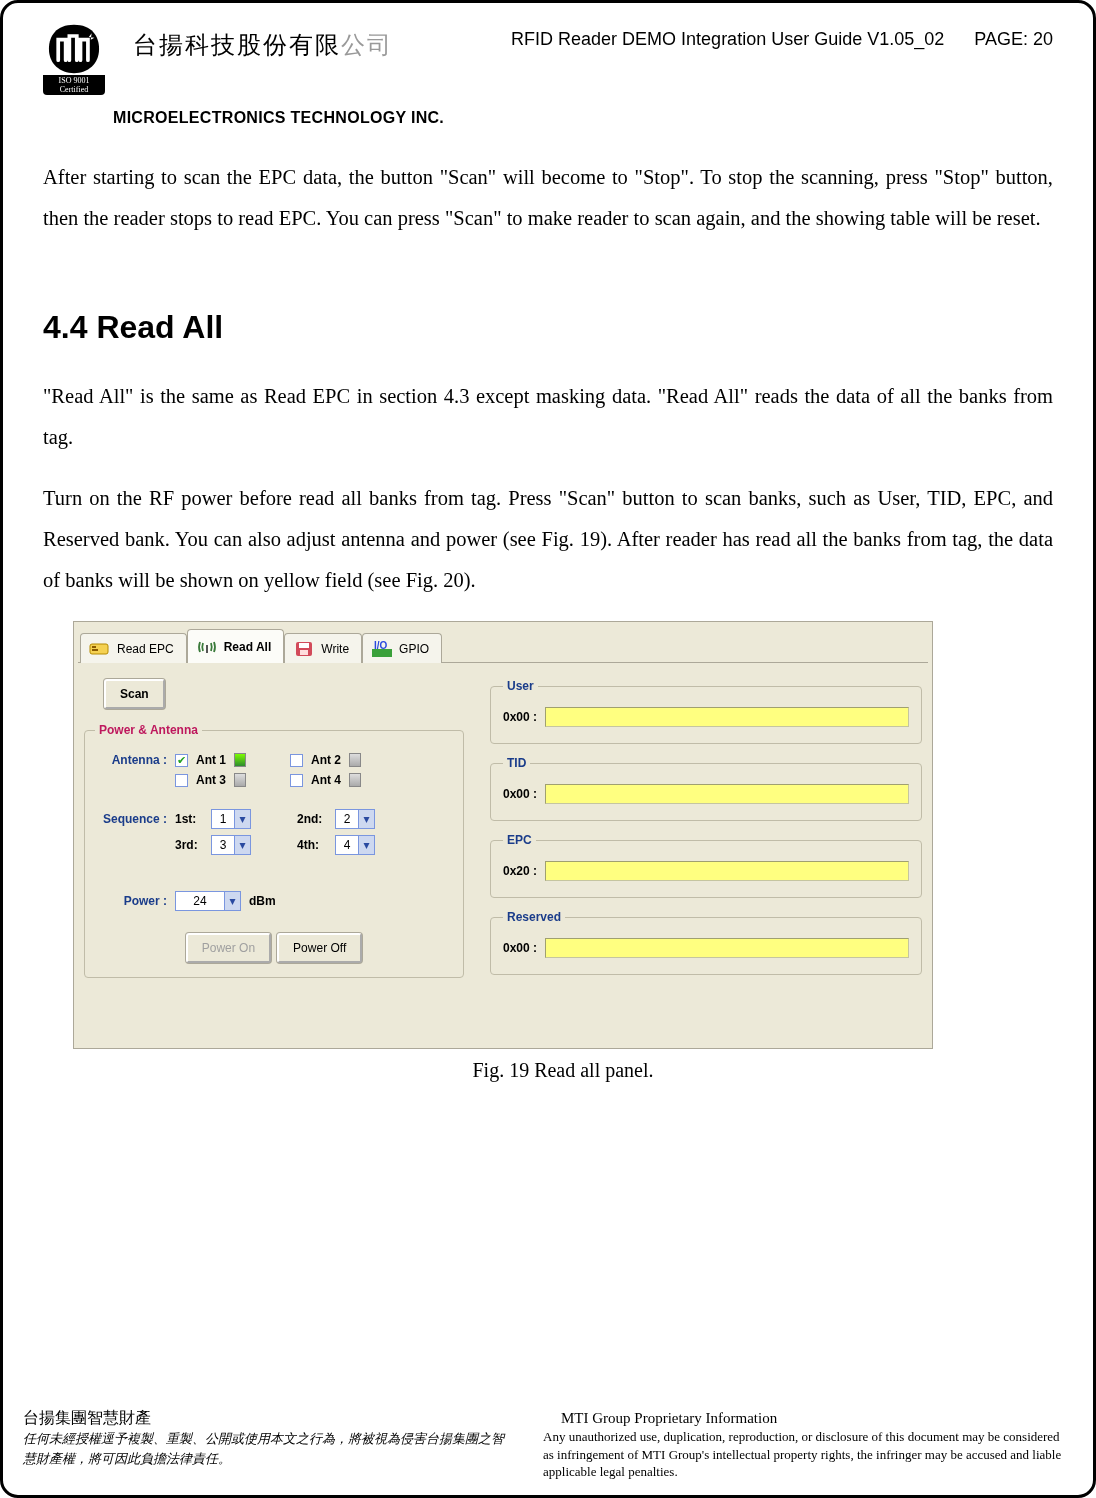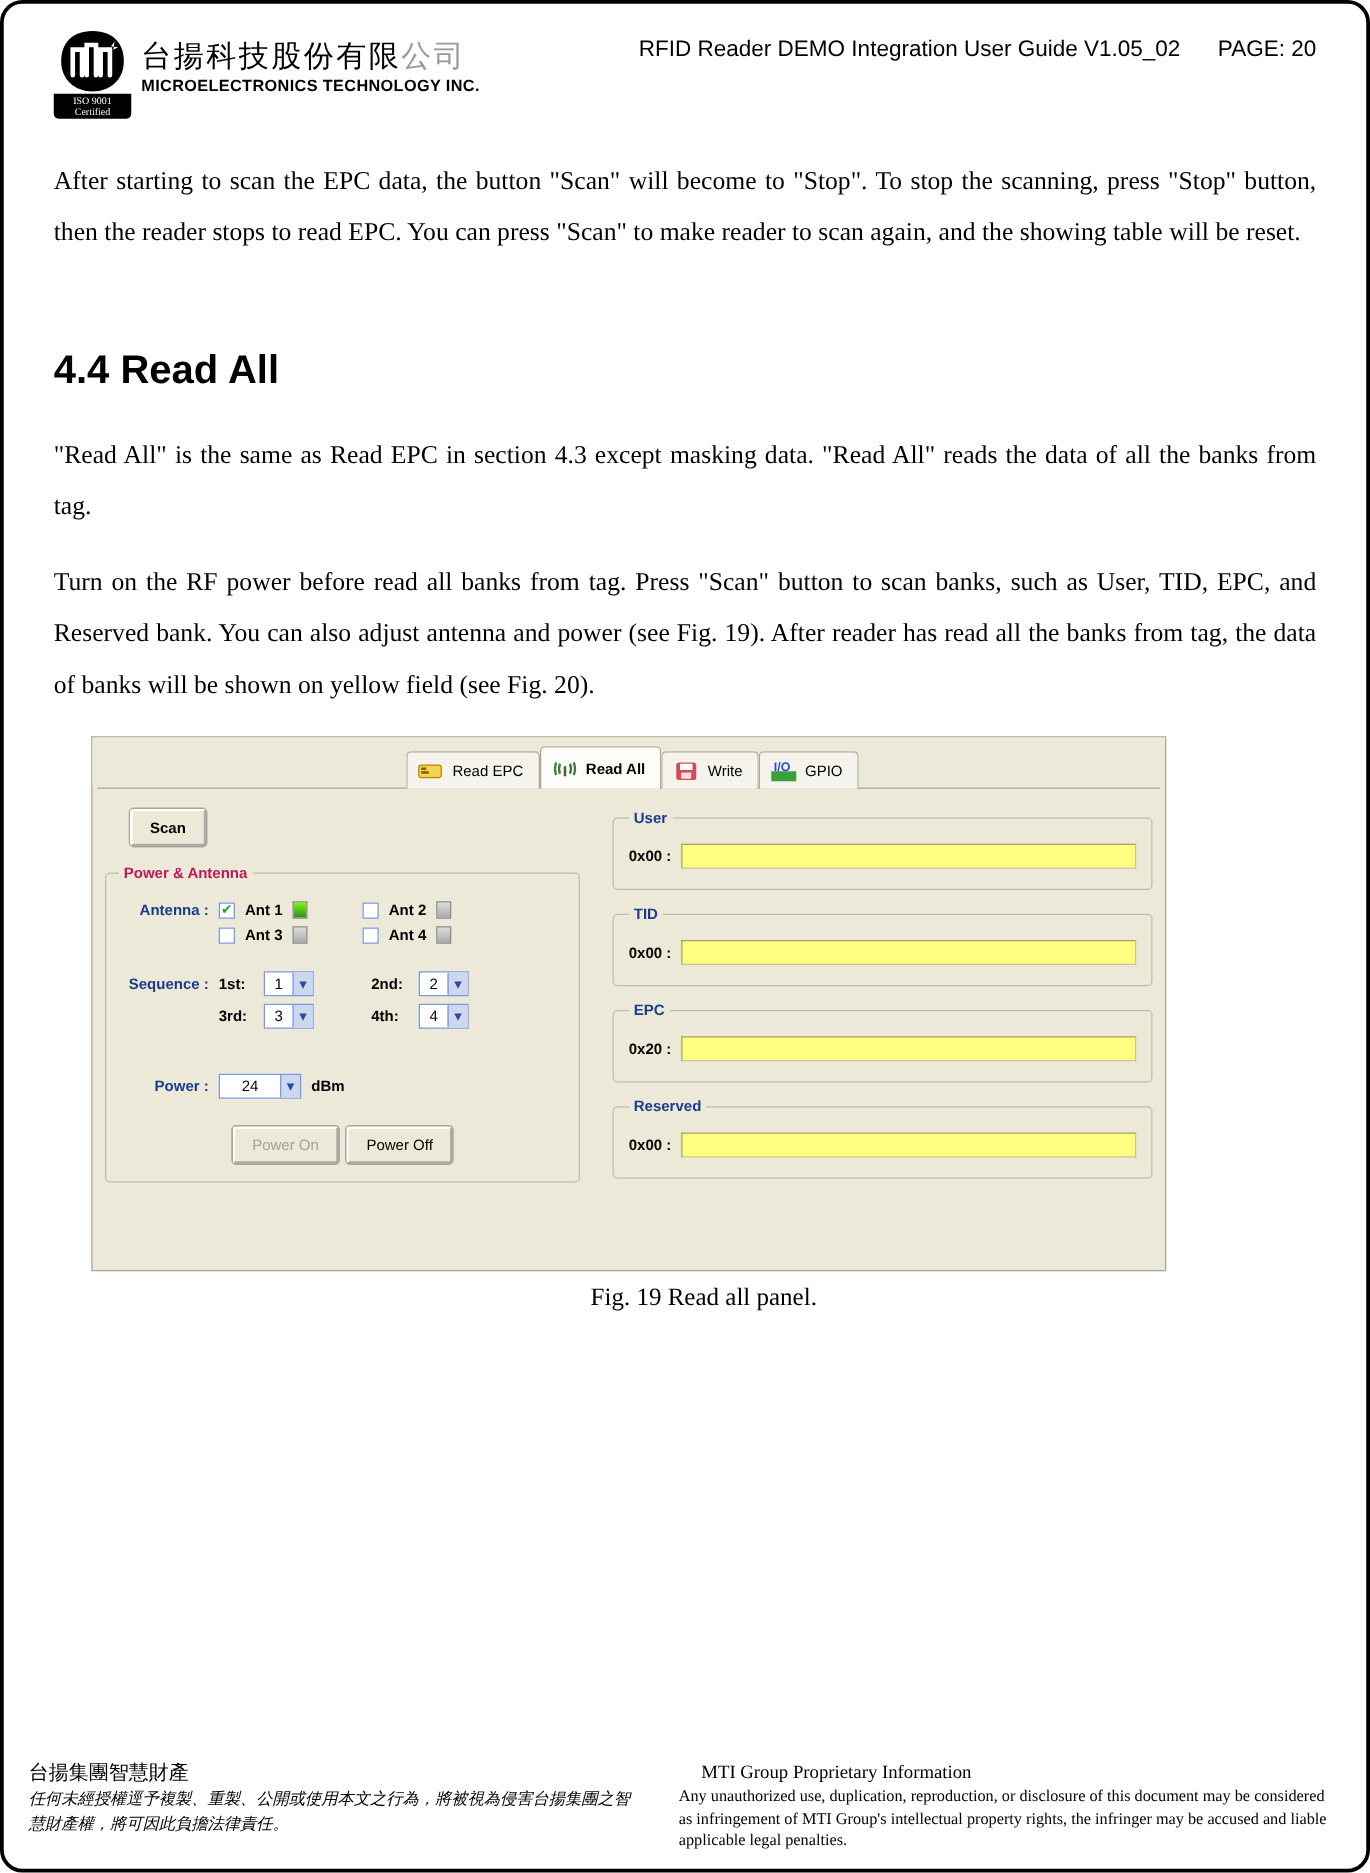--- a/index.html
+++ b/index.html
@@ -45,27 +45,29 @@
     border-radius: 0 0 4px 4px;
     width: 62px;
     text-align: center;
   }
   .company-block {
     padding-top: 6px;
   }
   .company-cn {
     font-size: 24px;
     letter-spacing: 2px;
+    margin-left: 20px;
   }
   .company-cn .grey { color: #999; }
   .company-en {
     font-family: Arial, sans-serif;
-    font-size: 13px;
+    font-size: 16px;
     font-weight: bold;
     letter-spacing: 0.3px;
+    margin-top: 48px;
   }
   .header-right {
     margin-left: auto;
     font-family: Liberation Sans, sans-serif;
     font-size: 18px;
     text-align: left;
     padding-top: 6px;
   }
   .header-right .row { display:flex; gap: 30px; margin-bottom:10px;}
   .header-right .row2 { display:flex; gap: 40px; justify-content:flex-end;}
@@ -92,21 +94,20 @@
     font-size: 12px;
     color: #000;
     padding-bottom: 60px;
   }
   .tabstrip {
     display: flex;
     align-items: flex-end;
     padding: 6px 0 0 6px;
     gap: 0;
     background: #ece9d8;
-    justify-content: center;
   }
   .tab {
     display: flex;
     align-items: center;
     gap: 6px;
     border: 1px solid #aca899;
     border-bottom: none;
     background: #f5f4ec;
     padding: 4px 12px 4px 8px;
     border-radius: 4px 4px 0 0;

